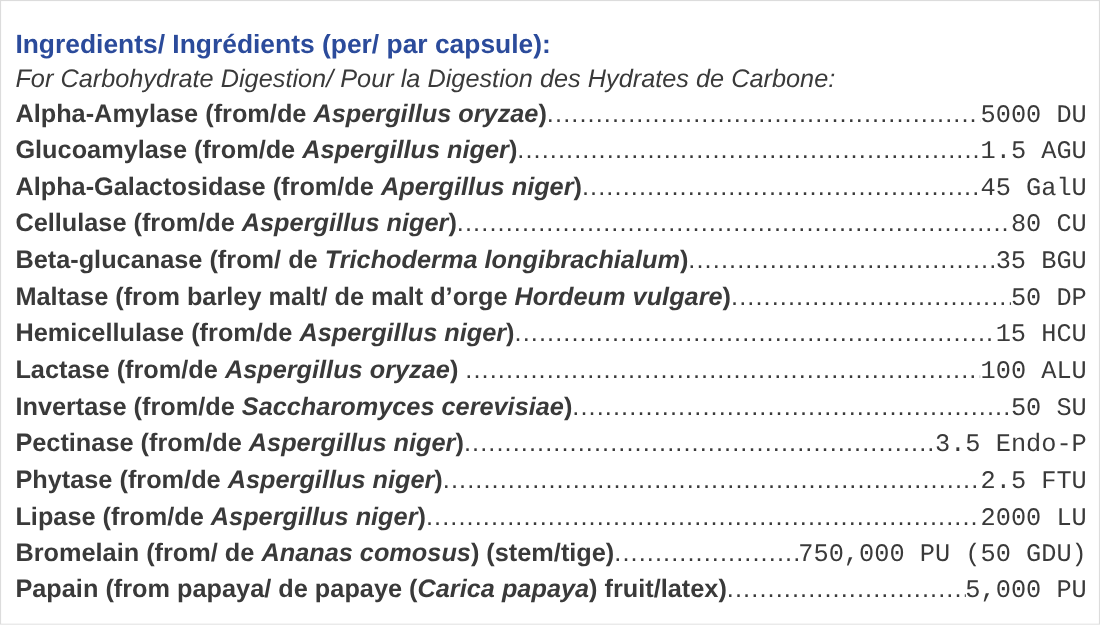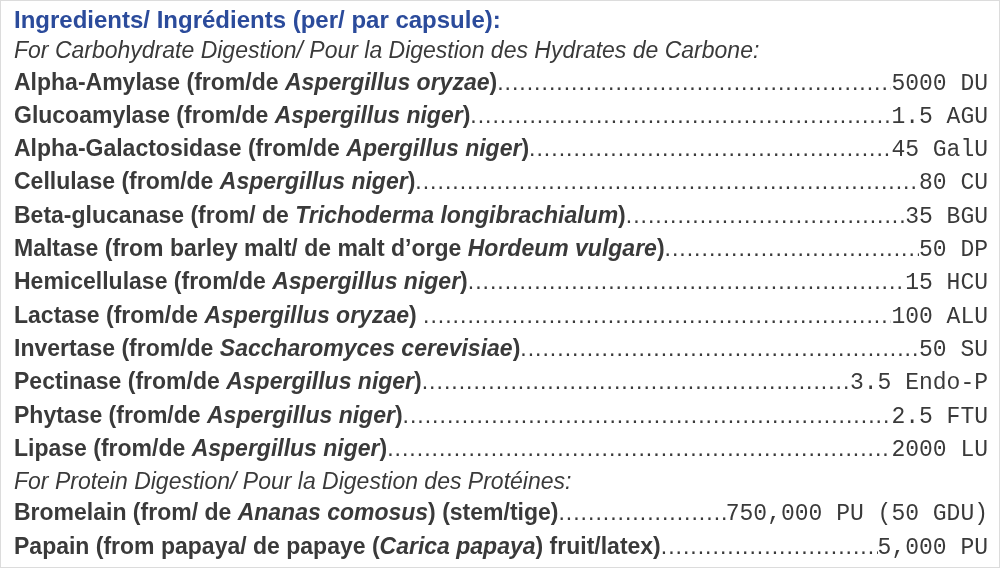--- a/index.html
+++ b/index.html
@@ -18,20 +18,21 @@
     display: flex;
     align-items: baseline;
     font-size: 23px;
     line-height: 31.3px;
     white-space: pre;
   }
   .title {
     color: #2b4b9b;
     font-weight: bold;
     font-size: 24px;
+    margin-top: 21px;
   }
   .it { font-style: italic; }
   .name { white-space: pre; font-weight: bold; }
   .dots {
     flex: 1;
     min-width: 0;
     overflow: hidden;
     white-space: nowrap;
     letter-spacing: 1px;
   }
@@ -49,17 +50,16 @@
       <div class="row"><span class="name"><span>Alpha-Galactosidase (from/de </span><span class="it">Apergillus niger</span><span>)</span></span><span class="dots">............................................................................................................................................................................................................................</span><span class="val">45 GalU</span></div>
       <div class="row"><span class="name"><span>Cellulase (from/de </span><span class="it">Aspergillus niger</span><span>)</span></span><span class="dots">............................................................................................................................................................................................................................</span><span class="val">80 CU</span></div>
       <div class="row"><span class="name"><span>Beta-glucanase (from/ de </span><span class="it">Trichoderma longibrachialum</span><span>)</span></span><span class="dots">............................................................................................................................................................................................................................</span><span class="val">35 BGU</span></div>
       <div class="row"><span class="name"><span>Maltase (from barley malt/ de malt d’orge </span><span class="it">Hordeum vulgare</span><span>)</span></span><span class="dots">............................................................................................................................................................................................................................</span><span class="val">50 DP</span></div>
       <div class="row"><span class="name"><span>Hemicellulase (from/de </span><span class="it">Aspergillus niger</span><span>)</span></span><span class="dots">............................................................................................................................................................................................................................</span><span class="val">15 HCU</span></div>
       <div class="row"><span class="name"><span>Lactase (from/de </span><span class="it">Aspergillus oryzae</span><span>) </span></span><span class="dots">............................................................................................................................................................................................................................</span><span class="val">100 ALU</span></div>
       <div class="row"><span class="name"><span>Invertase (from/de </span><span class="it">Saccharomyces cerevisiae</span><span>)</span></span><span class="dots">............................................................................................................................................................................................................................</span><span class="val">50 SU</span></div>
       <div class="row"><span class="name"><span>Pectinase (from/de </span><span class="it">Aspergillus niger</span><span>)</span></span><span class="dots">............................................................................................................................................................................................................................</span><span class="val">3.5 Endo-P</span></div>
       <div class="row"><span class="name"><span>Phytase (from/de </span><span class="it">Aspergillus niger</span><span>)</span></span><span class="dots">............................................................................................................................................................................................................................</span><span class="val">2.5 FTU</span></div>
       <div class="row"><span class="name"><span>Lipase (from/de </span><span class="it">Aspergillus niger</span><span>)</span></span><span class="dots">............................................................................................................................................................................................................................</span><span class="val">2000 LU</span></div>
-      <div class="row it">For Protein Digestion/ Pour la Digestion des Protéines:</div>
       <div class="row"><span class="name"><span>Bromelain (from/ de </span><span class="it">Ananas comosus</span><span>) (stem/tige)</span></span><span class="dots">............................................................................................................................................................................................................................</span><span class="val">750,000 PU (50 GDU)</span></div>
       <div class="row"><span class="name"><span>Papain (from papaya/ de papaye (</span><span class="it">Carica papaya</span><span>) fruit/latex)</span></span><span class="dots">............................................................................................................................................................................................................................</span><span class="val">5,000 PU</span></div>
     </div>
 </div>
 
 </body></html>

